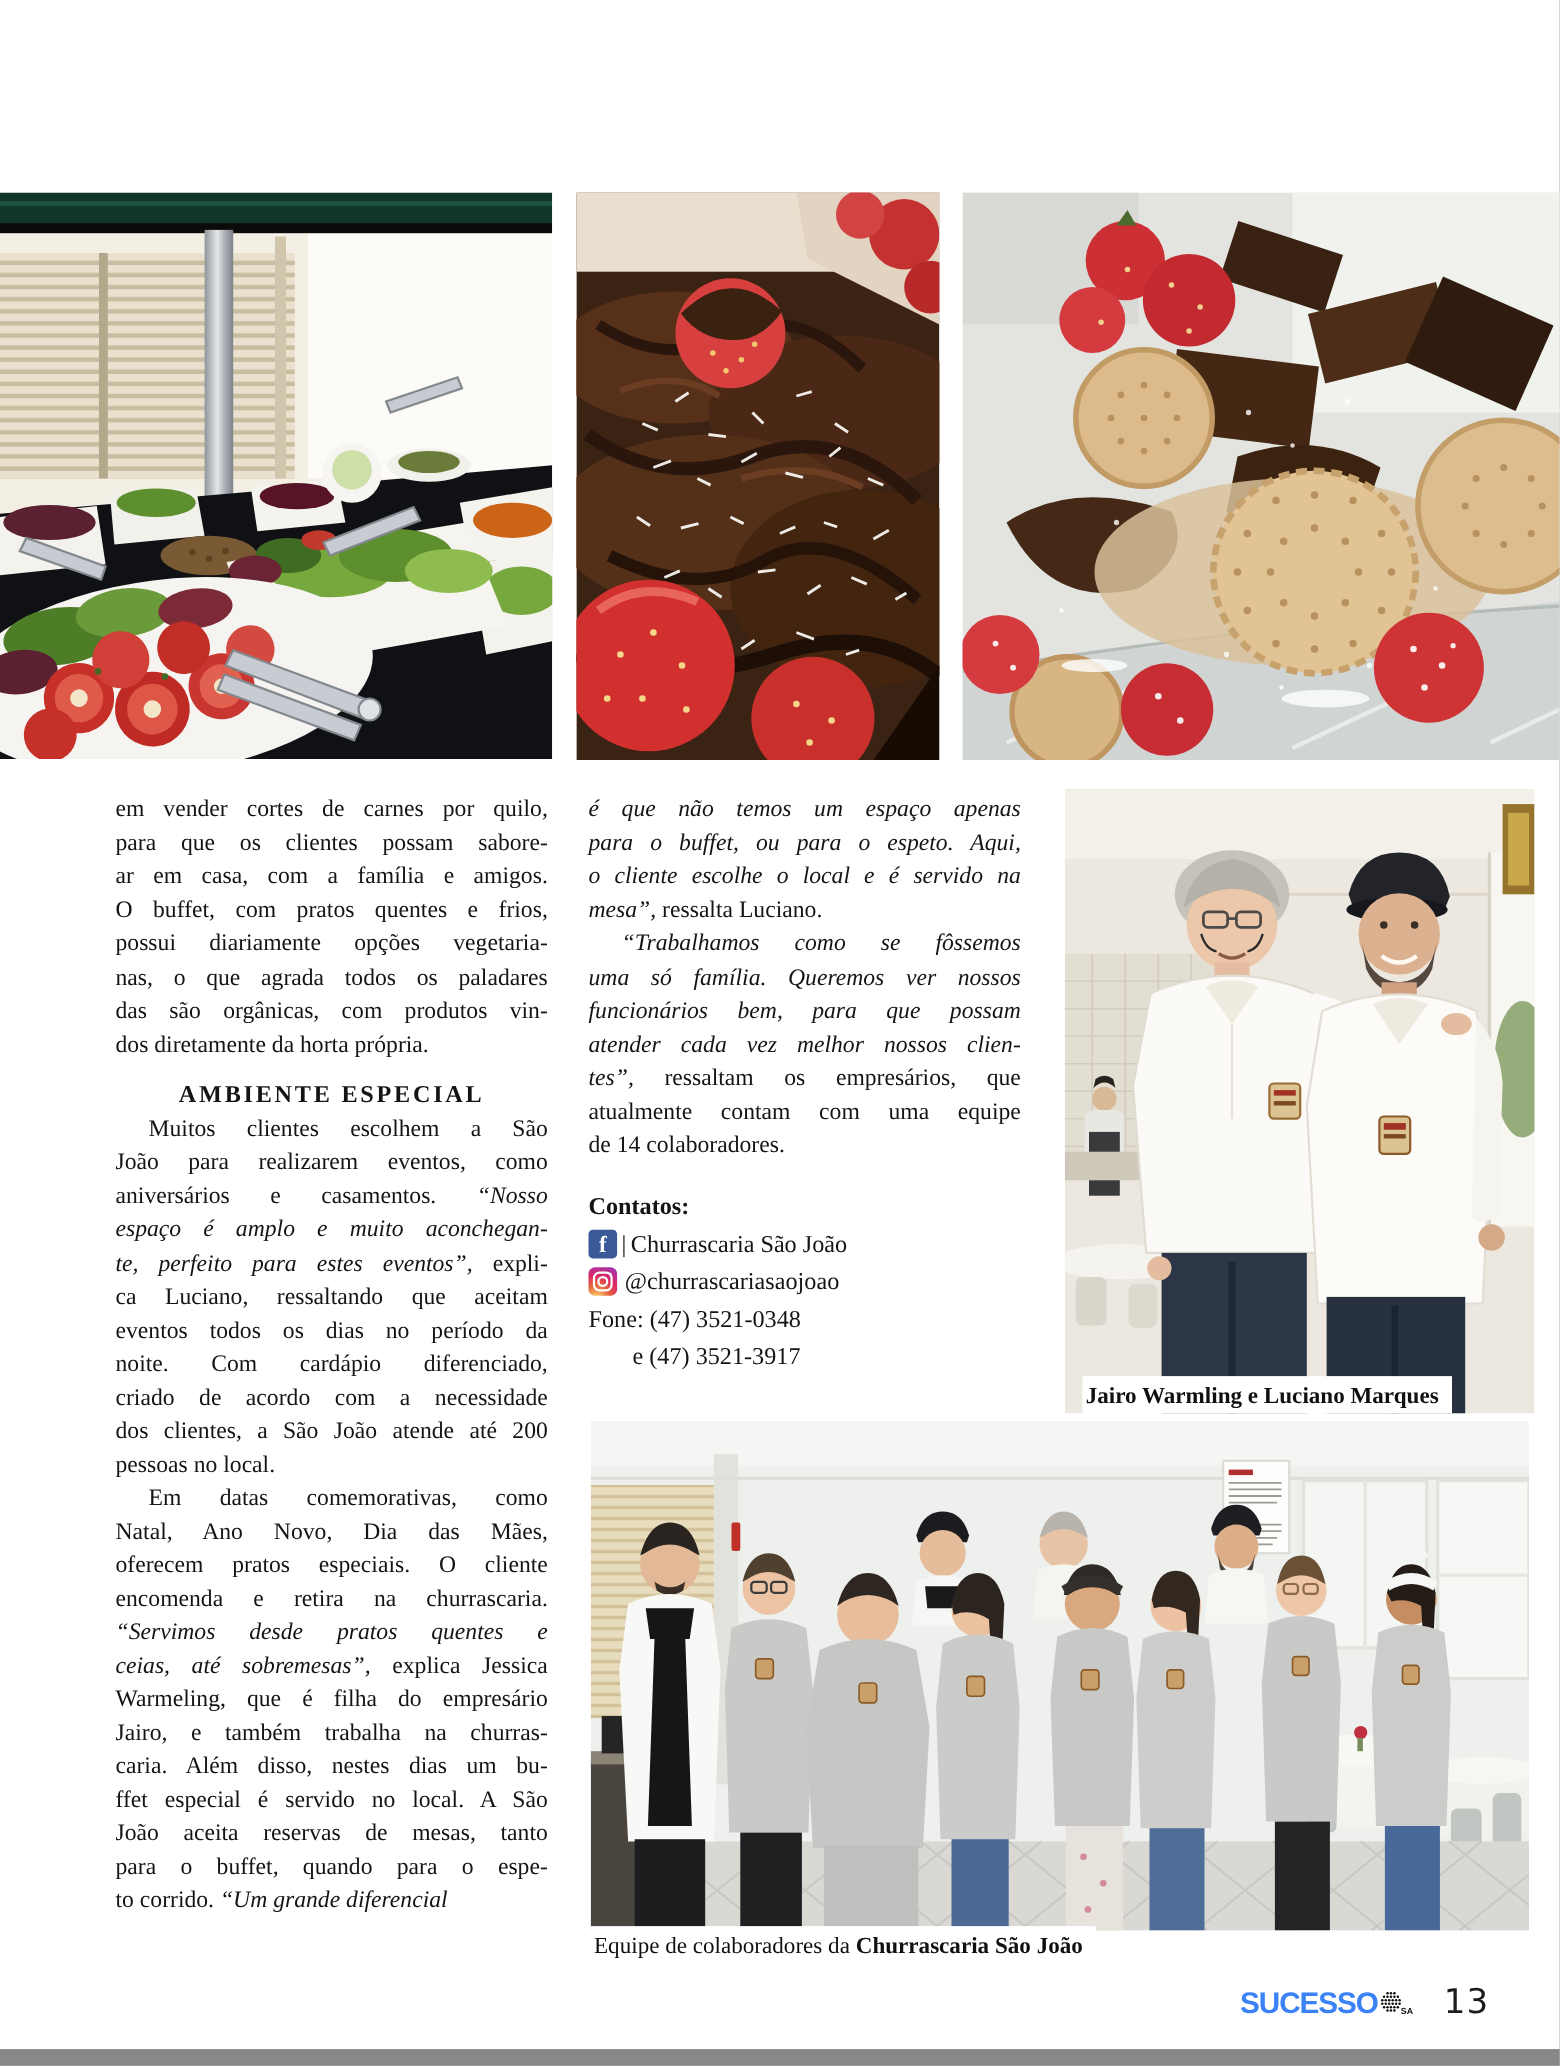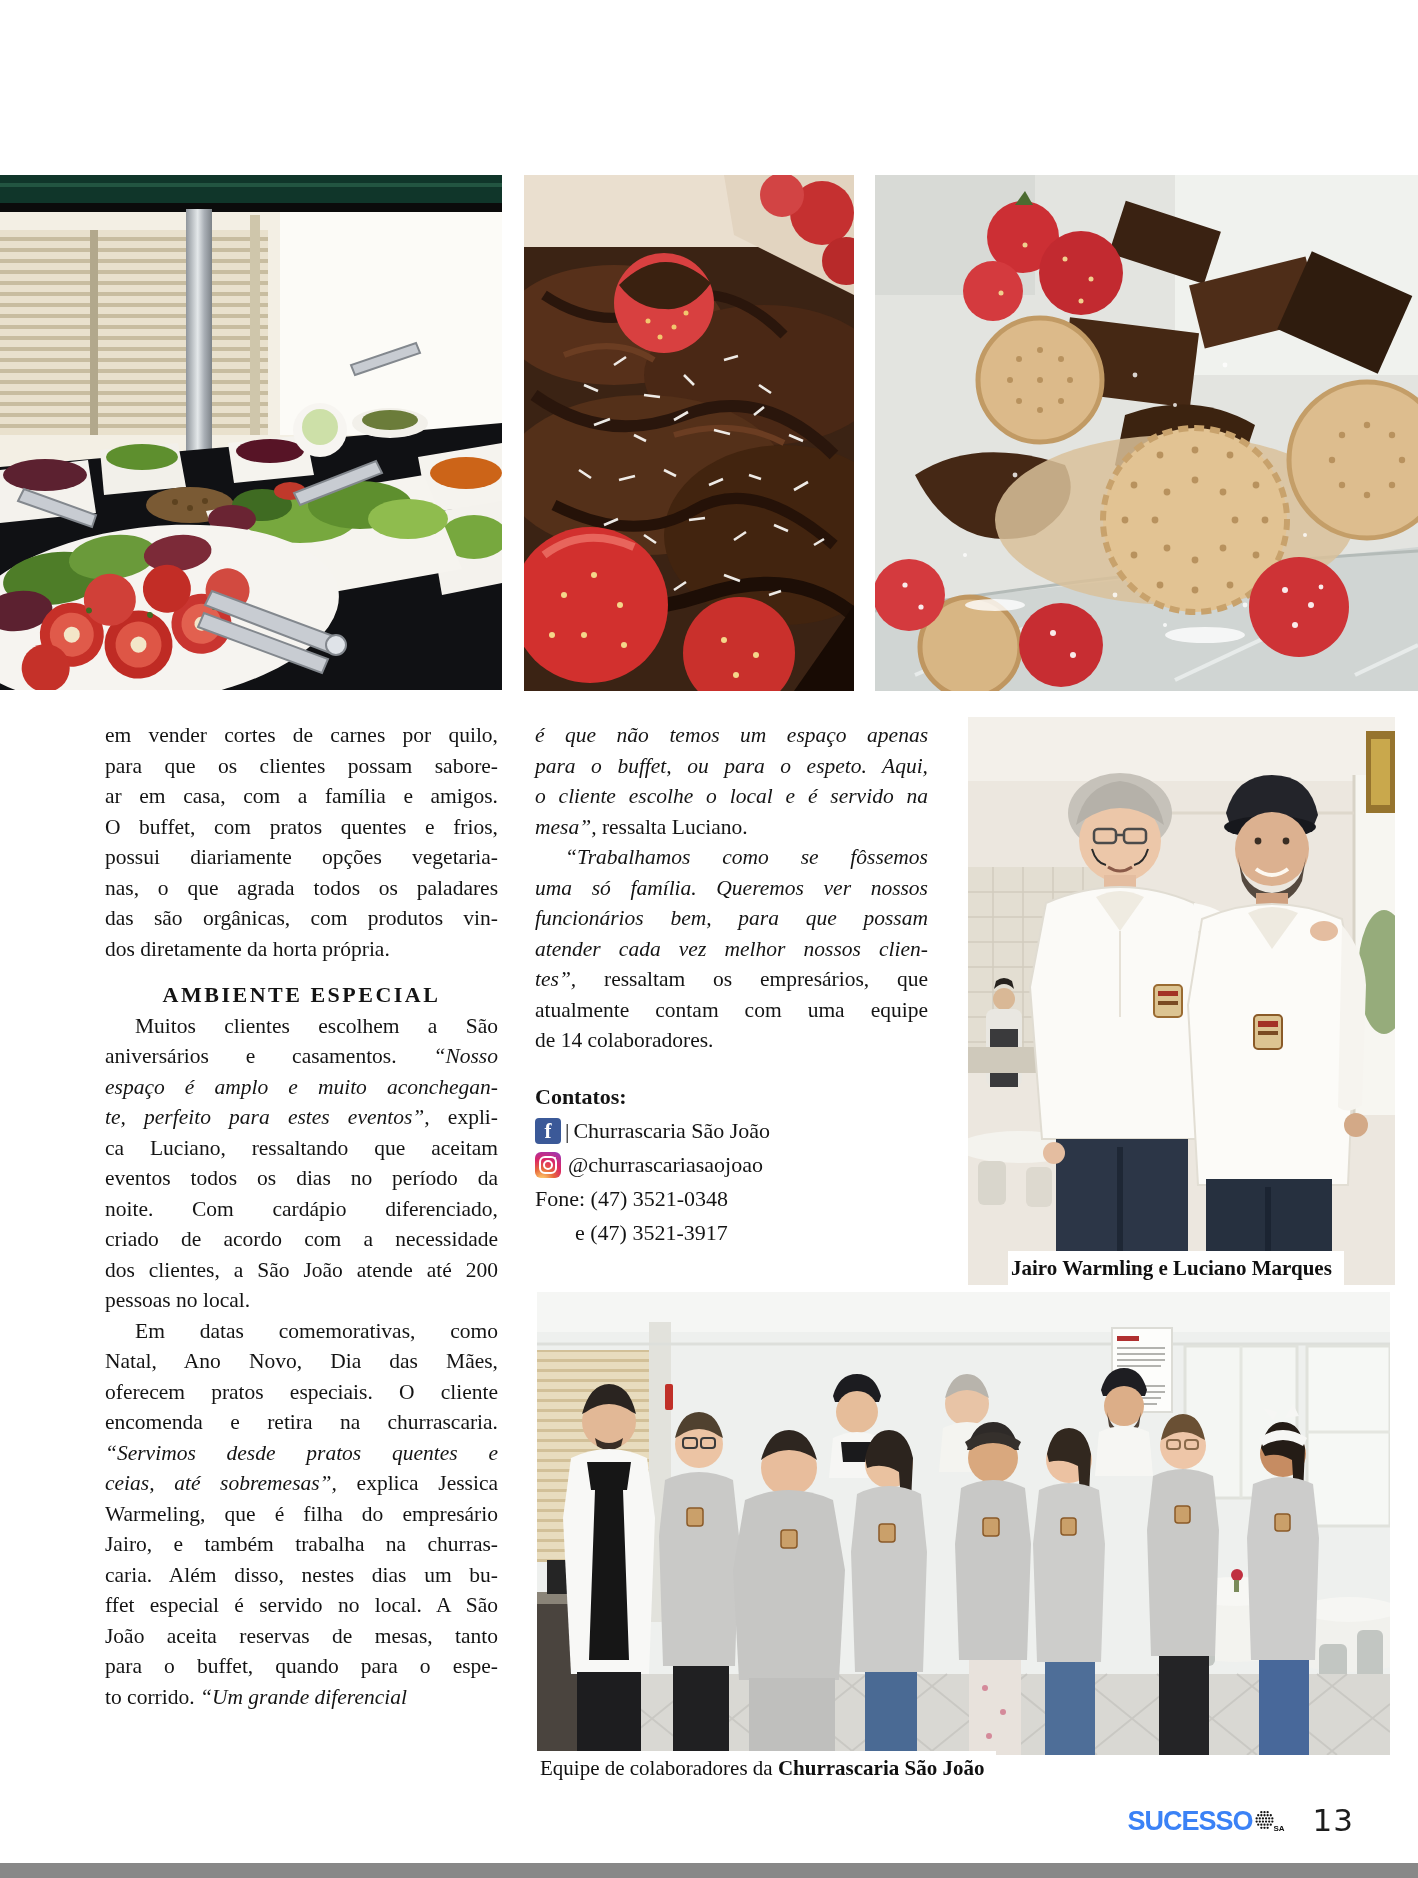--- a/index.html
+++ b/index.html
@@ -329,20 +329,21 @@
       <div class="tl"><span>em vender cortes de carnes por quilo,</span></div>
       <div class="tl"><span>para que os clientes possam sabore-</span></div>
       <div class="tl"><span>ar em casa, com a família e amigos.</span></div>
       <div class="tl"><span>O buffet, com pratos quentes e frios,</span></div>
       <div class="tl"><span>possui diariamente opções vegetaria-</span></div>
       <div class="tl"><span>nas, o que agrada todos os paladares</span></div>
       <div class="tl"><span>das são orgânicas, com produtos vin-</span></div>
       <div class="tl last"><span>dos diretamente da horta própria.</span></div>
       <div class="tl ctr" style="margin-top: 16px;"><span>AMBIENTE ESPECIAL</span></div>
       <div class="tl ind"><span>Muitos clientes escolhem a São</span></div>
+      <div class="tl"><span>João para realizarem eventos, como</span></div>
       <div class="tl"><span>aniversários e casamentos. </span><span class="it">“Nosso</span></div>
       <div class="tl"><span class="it">espaço é amplo e muito aconchegan-</span></div>
       <div class="tl"><span class="it">te, perfeito para estes eventos”,</span><span> expli-</span></div>
       <div class="tl"><span>ca Luciano, ressaltando que aceitam</span></div>
       <div class="tl"><span>eventos todos os dias no período da</span></div>
       <div class="tl"><span>noite. Com cardápio diferenciado,</span></div>
       <div class="tl"><span>criado de acordo com a necessidade</span></div>
       <div class="tl"><span>dos clientes, a São João atende até 200</span></div>
       <div class="tl last"><span>pessoas no local.</span></div>
       <div class="tl ind"><span>Em datas comemorativas, como</span></div>
@@ -468,21 +469,21 @@
           <rect x="290" y="314" width="20" height="4" fill="#7a4a22"></rect>
         </g>
         <path d="M374,208 q22,26 24,60 l-4,120 q-14,10 -24,2z" fill="#f6f4ef"></path>
         <circle cx="388" cy="408" r="12" fill="#d3a987"></circle>
         <rect x="238" y="462" width="126" height="106" fill="#26303f"></rect>
         <path d="M300,470 V568" stroke="#1b2432" stroke-width="6"></path>
       </g>
       <ellipse cx="356" cy="214" rx="14" ry="10" fill="#e4bda0"></ellipse>
     </svg>
   </figure>
-  <div class="photo-caption" style="left:1008px;top:1251px;text-align:right;">
+  <div class="photo-caption" style="left:984px;top:1251px;text-align:right;">
     <span>Jairo Warmling e Luciano Marques</span>
   </div>
 
   <figure style="left:537px;top:1292px;width:853px;height:463px;">
     <svg width="853" height="463" viewBox="0 0 853 463">
       <defs>
         <pattern id="blinds2" width="6" height="10" patternUnits="userSpaceOnUse">
           <rect width="6" height="10" fill="#e8dcbe"></rect>
             <rect y="7" width="6" height="3" fill="#d2c098"></rect>
         </pattern>

